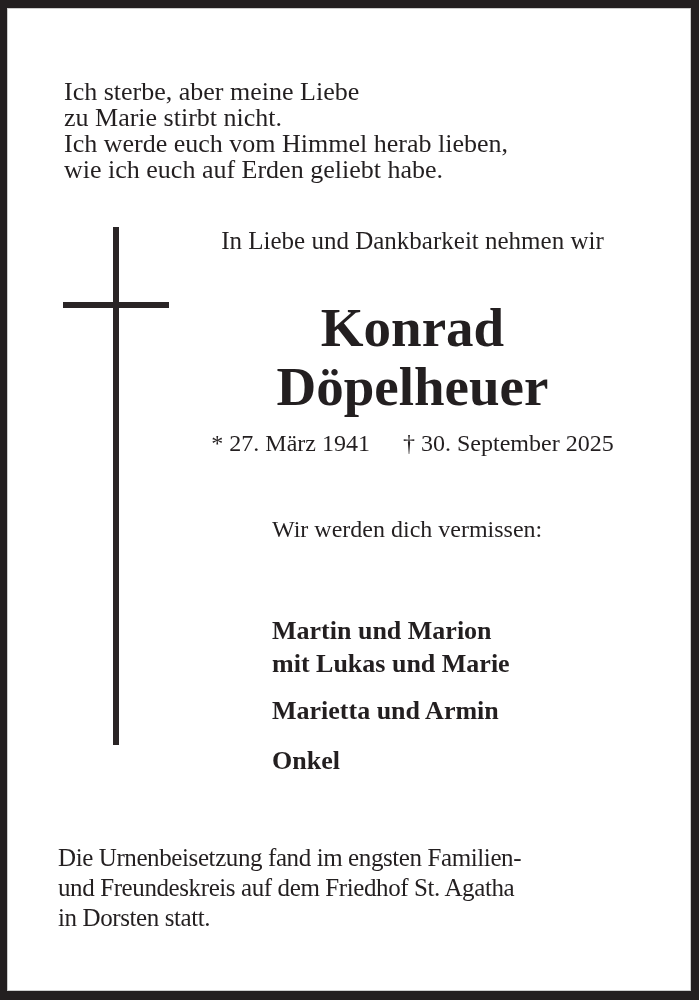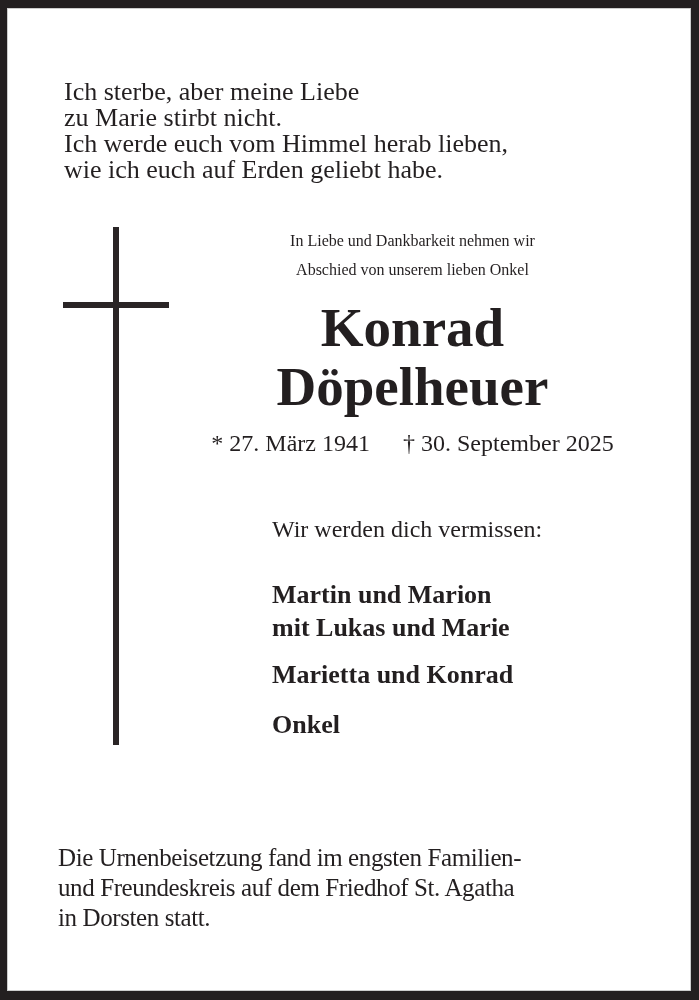--- a/index.html
+++ b/index.html
@@ -61,21 +61,21 @@
     left: 163px;
     top: 0;
     width: 485px;
     text-align: center;
   }
   .intro {
     position: absolute;
     left: 0;
     top: 218px;
     width: 100%;
-    font-size: 16px;
+    font-size: 25px;
     line-height: 29px;
     white-space: nowrap;
   }
   .name {
     position: absolute;
     left: 0;
     top: 290px;
     width: 100%;
     font-size: 55px;
     line-height: 59px;
@@ -100,20 +100,21 @@
     font-size: 24px;
     white-space: nowrap;
   }
   .mourner-group {
     position: absolute;
     left: 265px;
     font-size: 26px;
     font-weight: bold;
     line-height: 33px;
     white-space: nowrap;
+    margin-top: 36px;
   }
   .group-0 { top: 570px; }
   .group-1 { top: 650px; }
   .group-2 { top: 700px; }
 
   
   .closing {
     position: absolute;
     left: 51px;
     top: 835px;
@@ -136,39 +137,38 @@
   </div>
 
   <div class="cross">
     <div class="cross-v"></div>
     <div class="cross-h"></div>
   </div>
 
   <div class="center-col">
     <div class="intro">
       <div>In Liebe und Dankbarkeit nehmen wir</div>
-      <div>Abschied von unserem lieben Onkel</div>
     </div>
     <div class="name">
       <div>Konrad</div>
       <div>Döpelheuer</div>
     </div>
     <div class="dates">
       <span class="birth-date">* 27. März 1941</span><span class="death-date">† 30. September 2025</span>
     </div>
   </div>
 
   <div class="farewell">Wir werden dich vermissen:</div>
 
   <div class="mourner-group group-0">
     <div>Martin und Marion</div>
     <div>mit Lukas und Marie</div>
   </div>
   <div class="mourner-group group-1">
-    <div>Marietta und Konrad</div>
+    <div>Marietta und Armin</div>
   </div>
   <div class="mourner-group group-2">
     <div>Onkel</div>
   </div>
 
   <div class="closing">
     <div>Die Urnenbeisetzung fand im engsten Familien-</div>
     <div>und Freundeskreis auf dem Friedhof St. Agatha</div>
     <div>in Dorsten statt.</div>
   </div>

